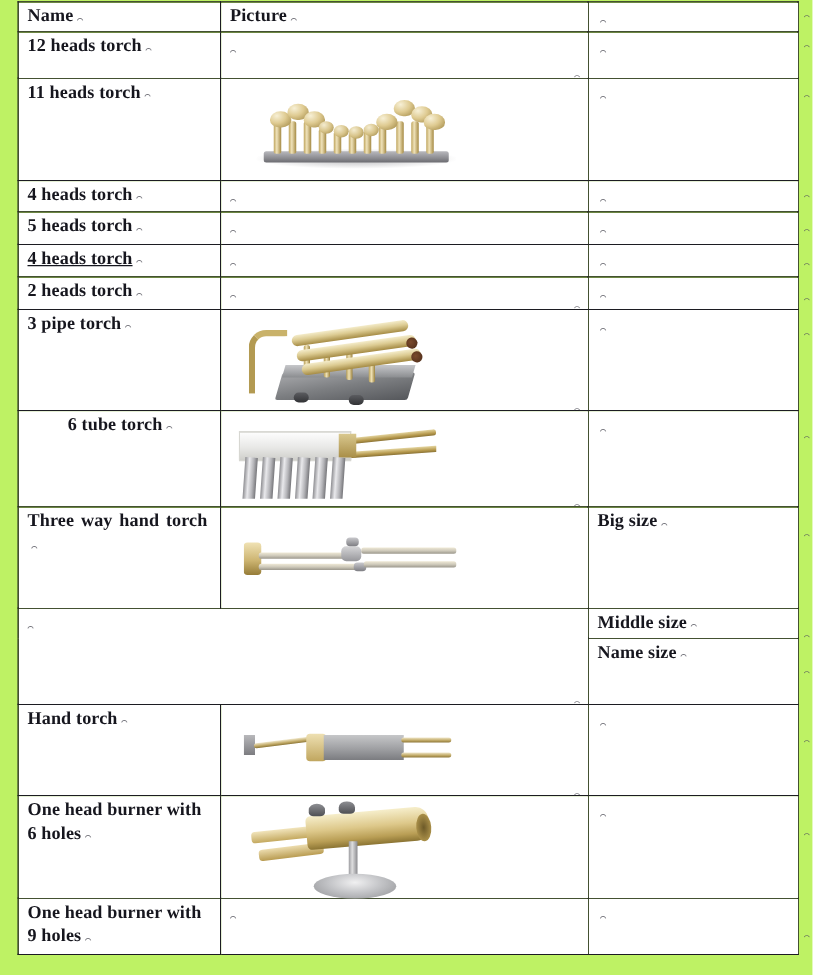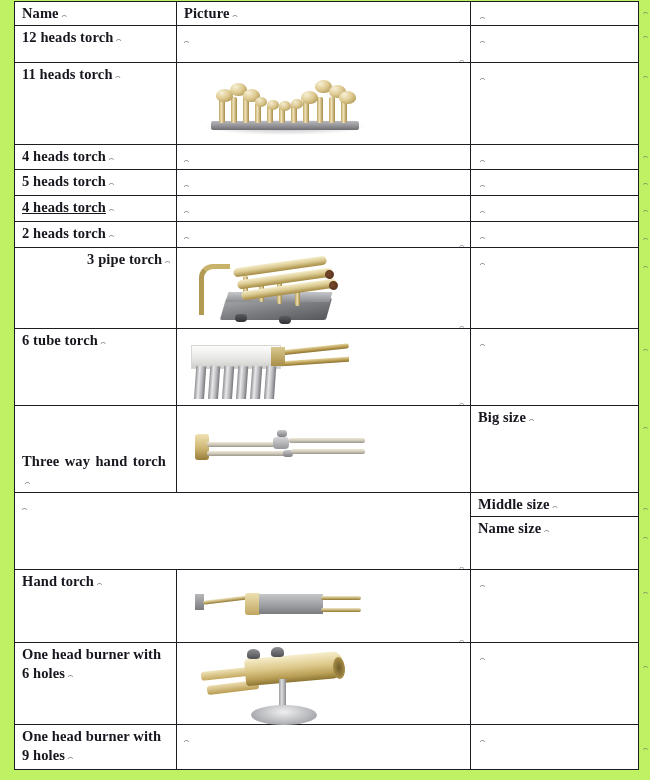--- a/index.html
+++ b/index.html
@@ -47,21 +47,20 @@
     font-weight: 600;
     letter-spacing: 0.1px;
     padding: 2px 6px 2px 7px;
     color: #16161e;
     white-space: pre-line;
   }
   .cell-text.justify {
     text-align: justify;
     text-align-last: justify;
     padding-right: 10px;
-    margin-top: 44px;
   }
   .hdr .cell-text { font-weight: 700; }
 
   
   .mk {
     display: inline-block;
     font-size: 8px;
     line-height: 8px;
     color: #5d5d66;
     transform: translateY(-3px);
@@ -389,21 +388,21 @@
         </td>
         <td>
           <div class="cell-text cell-mark"><span class="mk lead">⁔</span></div>
         </td>
         <td>
           <div class="cell-text cell-mark cell-mark-r"><span class="mk lead">⁔</span></div>
         </td>
       </tr>
 
       <tr>
-        <td style="height:80px;text-align:right;">
+        <td style="height:80px;">
           <div class="cell-text"><span>3 pipe torch</span><span class="mk">⁔</span></div>
         </td>
         <td>
           <div class="pic-wrap">
             <div class="photo" id="photo-3pipe">
               <div class="hook"></div>
               <div class="blockbody"></div>
               <div class="blocktop"></div>
               <div class="riser" style="left:46px; top:22px;"></div>
               <div class="riser" style="left:62px; top:26px;"></div>
@@ -419,21 +418,21 @@
             </div>
             <span class="pic-mark">⁔</span>
           </div>
         </td>
         <td>
           <div class="cell-text cell-mark cell-mark-r"><span class="mk lead">⁔</span></div>
         </td>
       </tr>
 
       <tr>
-        <td style="height:76px;">
+        <td style="height:76px;text-align:center;">
           <div class="cell-text"><span>6 tube torch</span><span class="mk">⁔</span></div>
         </td>
         <td>
           <div class="pic-wrap">
             <div class="photo" id="photo-6tube">
               <div class="hose" style="left:86px; top:8px;  width:72px; transform:rotate(-6deg);"></div>
               <div class="hose" style="left:88px; top:20px; width:72px; transform:rotate(-4deg);"></div>
               <div class="manifold"></div>
               <div class="connector"></div>
               <div class="tube" style="left:4px;"></div>

